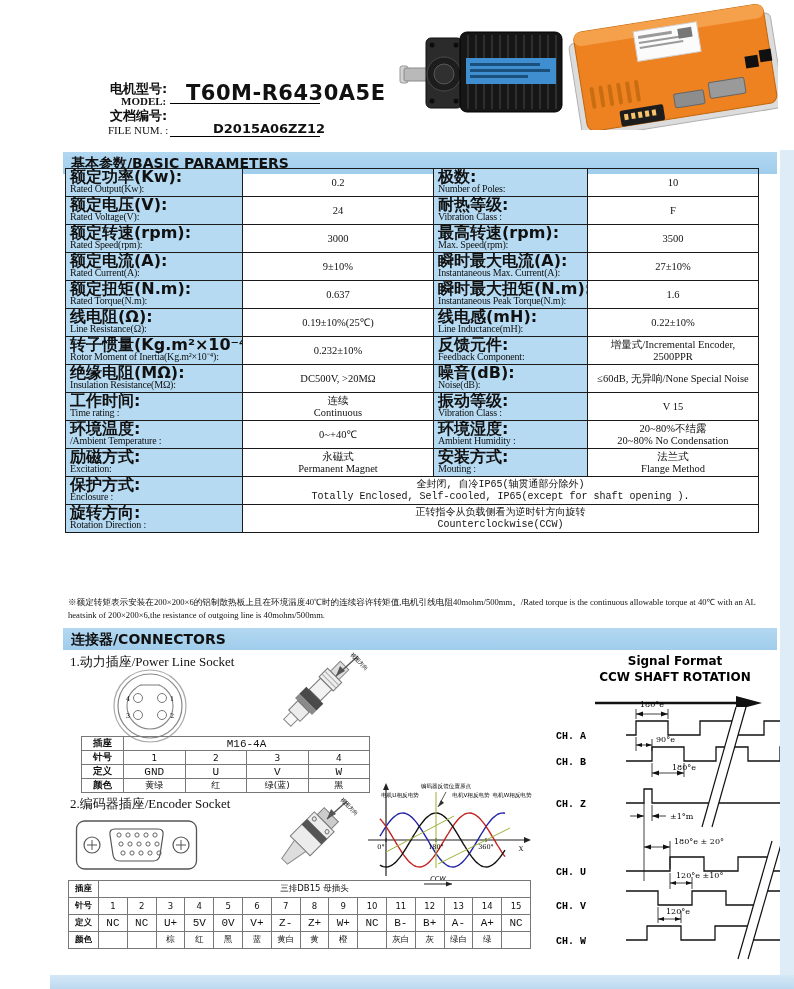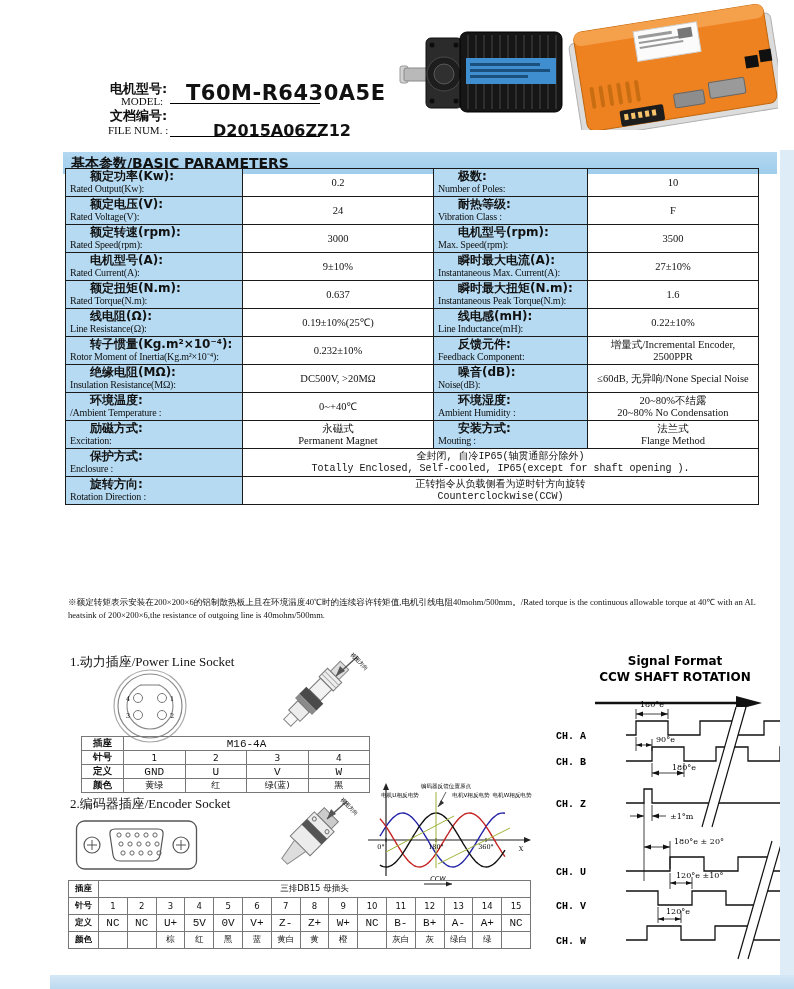--- a/index.html
+++ b/index.html
@@ -3,30 +3,30 @@
 <meta charset="utf-8">
 <style>
   html,body{margin:0;padding:0;background:#fff;}
   .page{position:relative;width:794px;height:989px;background:#fff;overflow:hidden;
         font-family:"DejaVu Sans",sans-serif;color:#111;}
   .abs{position:absolute;}
   
   .h-zh{font-size:13px;font-weight:bold;}
   .h-en{font-size:11px;font-family:"Liberation Serif",serif;}
   .h-val{font-size:21px;font-weight:bold;letter-spacing:.5px;}
-  .h-val2{font-size:16px;font-weight:bold;}
+  .h-val2{font-size:13px;font-weight:bold;}
   .uline{height:0;border-bottom:1.5px solid #000;}
   
   .secbar{left:63px;width:714px;height:22px;background:linear-gradient(#b3d8f1,#9fcdec);
           font-size:14px;font-weight:bold;line-height:22px;padding-left:8px;box-sizing:border-box;}
   
   table.basic{border-collapse:collapse;table-layout:fixed;width:693px;}
   table.basic td{border:1px solid #1a1a1a;padding:1px 4px;height:28px;box-sizing:border-box;overflow:hidden;}
   table.basic td.lbl{background:#b5daf2;text-align:left;}
-  table.basic td.lbl .zh{font-size:12px;font-weight:bold;line-height:13px;white-space:nowrap;margin-left:20px;}
+  table.basic td.lbl .zh{font-size:16px;font-weight:bold;line-height:13px;white-space:nowrap;}
   table.basic td.lbl .en{font-size:10px;font-family:"Liberation Serif",serif;line-height:12px;white-space:nowrap;letter-spacing:-0.2px;}
   table.basic td.val{text-align:center;font-family:"Liberation Serif",serif;font-size:10.5px;line-height:12px;}
   table.basic td.val.mono{font-family:"Liberation Mono",monospace;font-size:10px;}
   
   .footnote{font-family:"Liberation Serif",serif;font-size:8.6px;line-height:1.55;color:#111;}
   .subtitle{font-size:13px;font-family:"Liberation Serif",serif;}
   
   table.mini{border-collapse:collapse;table-layout:fixed;}
   table.mini td,table.mini th{border:1px solid #777;text-align:center;padding:0;overflow:hidden;box-sizing:border-box;}
   table.mini th{font-size:9.5px;font-weight:bold;background:#fff;}
@@ -43,21 +43,21 @@
   .tick{font-family:"DejaVu Serif",serif;font-size:6.5px;text-anchor:middle;}
   .strip-right{left:780px;top:150px;width:14px;height:826px;background:#ddecf7;}
   .bottombar{left:50px;top:975px;width:744px;height:14px;background:linear-gradient(#d5e8f6,#bcd9ef);}
 </style>
 </head>
 <body>
 
 <div class="page">
 
   <div class="abs h-zh" style="left:110px;top:80px;">电机型号:</div>
-  <div class="abs h-en" style="left:121px;top:95px;">MODEL:</div>
+  <div class="abs h-en" style="left:121px;top:95px;font-weight:bold;">MODEL:</div>
   <div class="abs h-val" style="left:186px;top:81px;">T60M-R6430A5E</div>
   <div class="abs uline" style="left:170px;top:103px;width:150px;"></div>
   <div class="abs h-zh" style="left:110px;top:107px;">文档编号:</div>
   <div class="abs h-en" style="left:108px;top:124px;">FILE NUM. :</div>
   <div class="abs h-val2" style="left:213px;top:121px;">D2015A06ZZ12</div>
   <div class="abs uline" style="left:170px;top:136px;width:150px;"></div>
 
   <svg class="abs" style="left:398px;top:2px;" width="380" height="128" viewBox="0 0 380 128">
     <g>
       <rect x="2" y="64" width="8" height="17" rx="2" fill="#d2d2d2" stroke="#9a9a9a"></rect>
@@ -171,30 +171,30 @@
         </tr>
         <tr>
           <td class="lbl">
             <div class="zh">额定转速(rpm):</div>
             <div class="en">Rated Speed(rpm):</div>
           </td>
           <td class="val">
             <div>3000</div>
           </td>
           <td class="lbl">
-            <div class="zh">电机型号(rpm):</div>
+            <div class="zh">最高转速(rpm):</div>
             <div class="en">Max. Speed(rpm):</div>
           </td>
           <td class="val">
             <div>3500</div>
           </td>
         </tr>
         <tr>
           <td class="lbl">
-            <div class="zh">电机型号(A):</div>
+            <div class="zh">额定电流(A):</div>
             <div class="en">Rated Current(A):</div>
           </td>
           <td class="val">
             <div>9±10%</div>
           </td>
           <td class="lbl">
             <div class="zh">瞬时最大电流(A):</div>
             <div class="en">Instantaneous Max. Current(A):</div>
           </td>
           <td class="val">
@@ -257,20 +257,37 @@
           </td>
           <td class="val">
             <div>DC500V, &gt;20MΩ</div>
           </td>
           <td class="lbl">
             <div class="zh">噪音(dB):</div>
             <div class="en">Noise(dB):</div>
           </td>
           <td class="val">
             <div>≤60dB, 无异响/None Special Noise</div>
+          </td>
+        </tr>
+        <tr>
+          <td class="lbl">
+            <div class="zh">工作时间:</div>
+            <div class="en">Time rating :</div>
+          </td>
+          <td class="val">
+            <div>连续</div>
+            <div>Continuous</div>
+          </td>
+          <td class="lbl">
+            <div class="zh">振动等级:</div>
+            <div class="en">Vibration Class :</div>
+          </td>
+          <td class="val">
+            <div>V 15</div>
           </td>
         </tr>
         <tr>
           <td class="lbl">
             <div class="zh">环境温度:</div>
             <div class="en">/Ambient Temperature :</div>
           </td>
           <td class="val">
             <div>0~+40℃</div>
           </td>
@@ -319,20 +336,23 @@
           <td class="val mono" colspan="3">
             <div>正转指令从负载侧看为逆时针方向旋转</div>
             <div>Counterclockwise(CCW)</div>
           </td>
         </tr>
       </tbody>
   </table>
 
   <div class="abs footnote" style="left:68px;top:596px;width:692px;">※额定转矩表示安装在200×200×6的铝制散热板上且在环境温度40℃时的连续容许转矩值,电机引线电阻40mohm/500mm。/Rated torque is the continuous allowable torque at 40℃ with an AL heatsink of 200×200×6,the resistance of outgoing line is 40mohm/500mm.</div>
 
+  <div class="abs secbar" style="top:628px;">
+    <span>连接器/CONNECTORS</span>
+  </div>
 
   <div class="abs subtitle" style="left:70px;top:653px;"><span>1.</span><span>动力插座/Power Line Socket</span></div>
 
   <svg class="abs" style="left:80px;top:666px;" width="150" height="80" viewBox="0 0 150 80">
     <circle cx="70" cy="40" r="36" fill="none" stroke="#aaa" stroke-width="1.2"></circle>
     <circle cx="70" cy="40" r="32" fill="none" stroke="#888" stroke-width="1.2"></circle>
     <circle cx="70" cy="40" r="23" fill="none" stroke="#888" stroke-width="1.1"></circle>
     <rect x="60" y="13" width="20" height="6" fill="#fff"></rect>
     <line x1="60" y1="19" x2="80" y2="19" stroke="#888" stroke-width="1.1"></line>
     <circle cx="58" cy="32" r="4.5" fill="none" stroke="#777"></circle>

